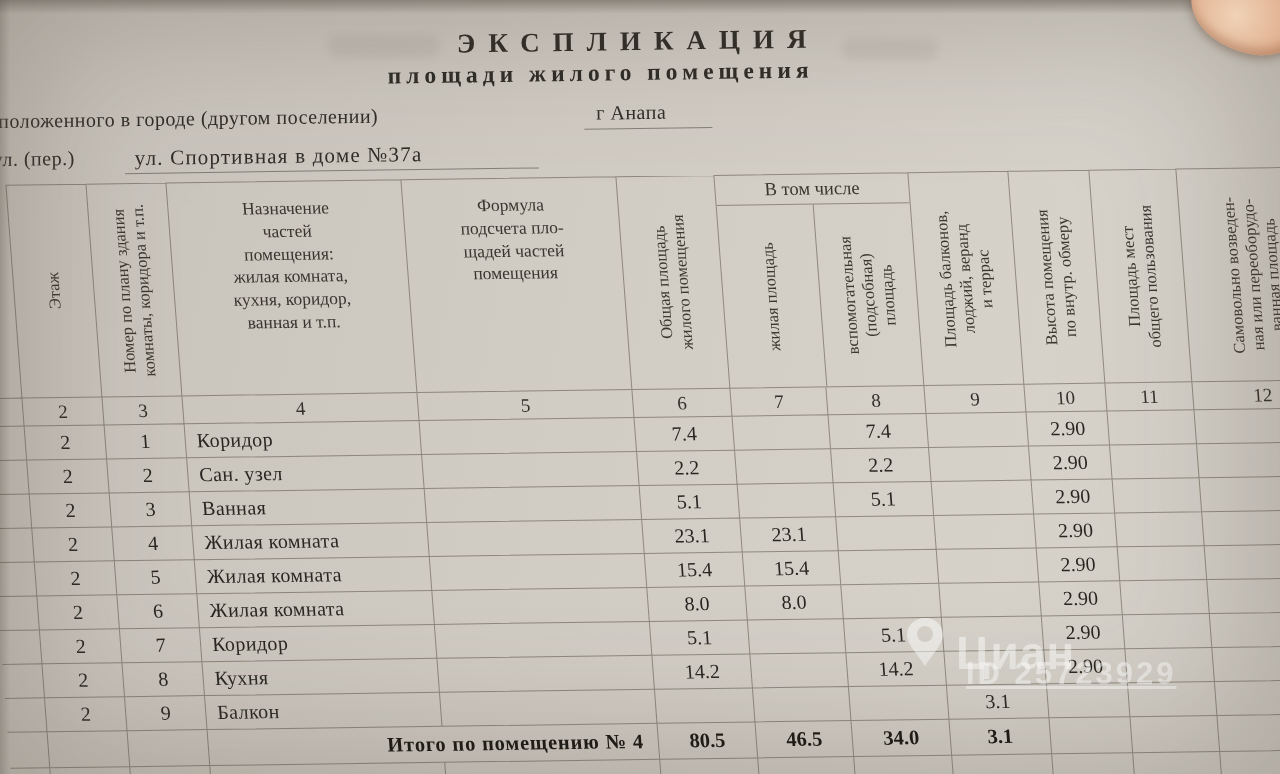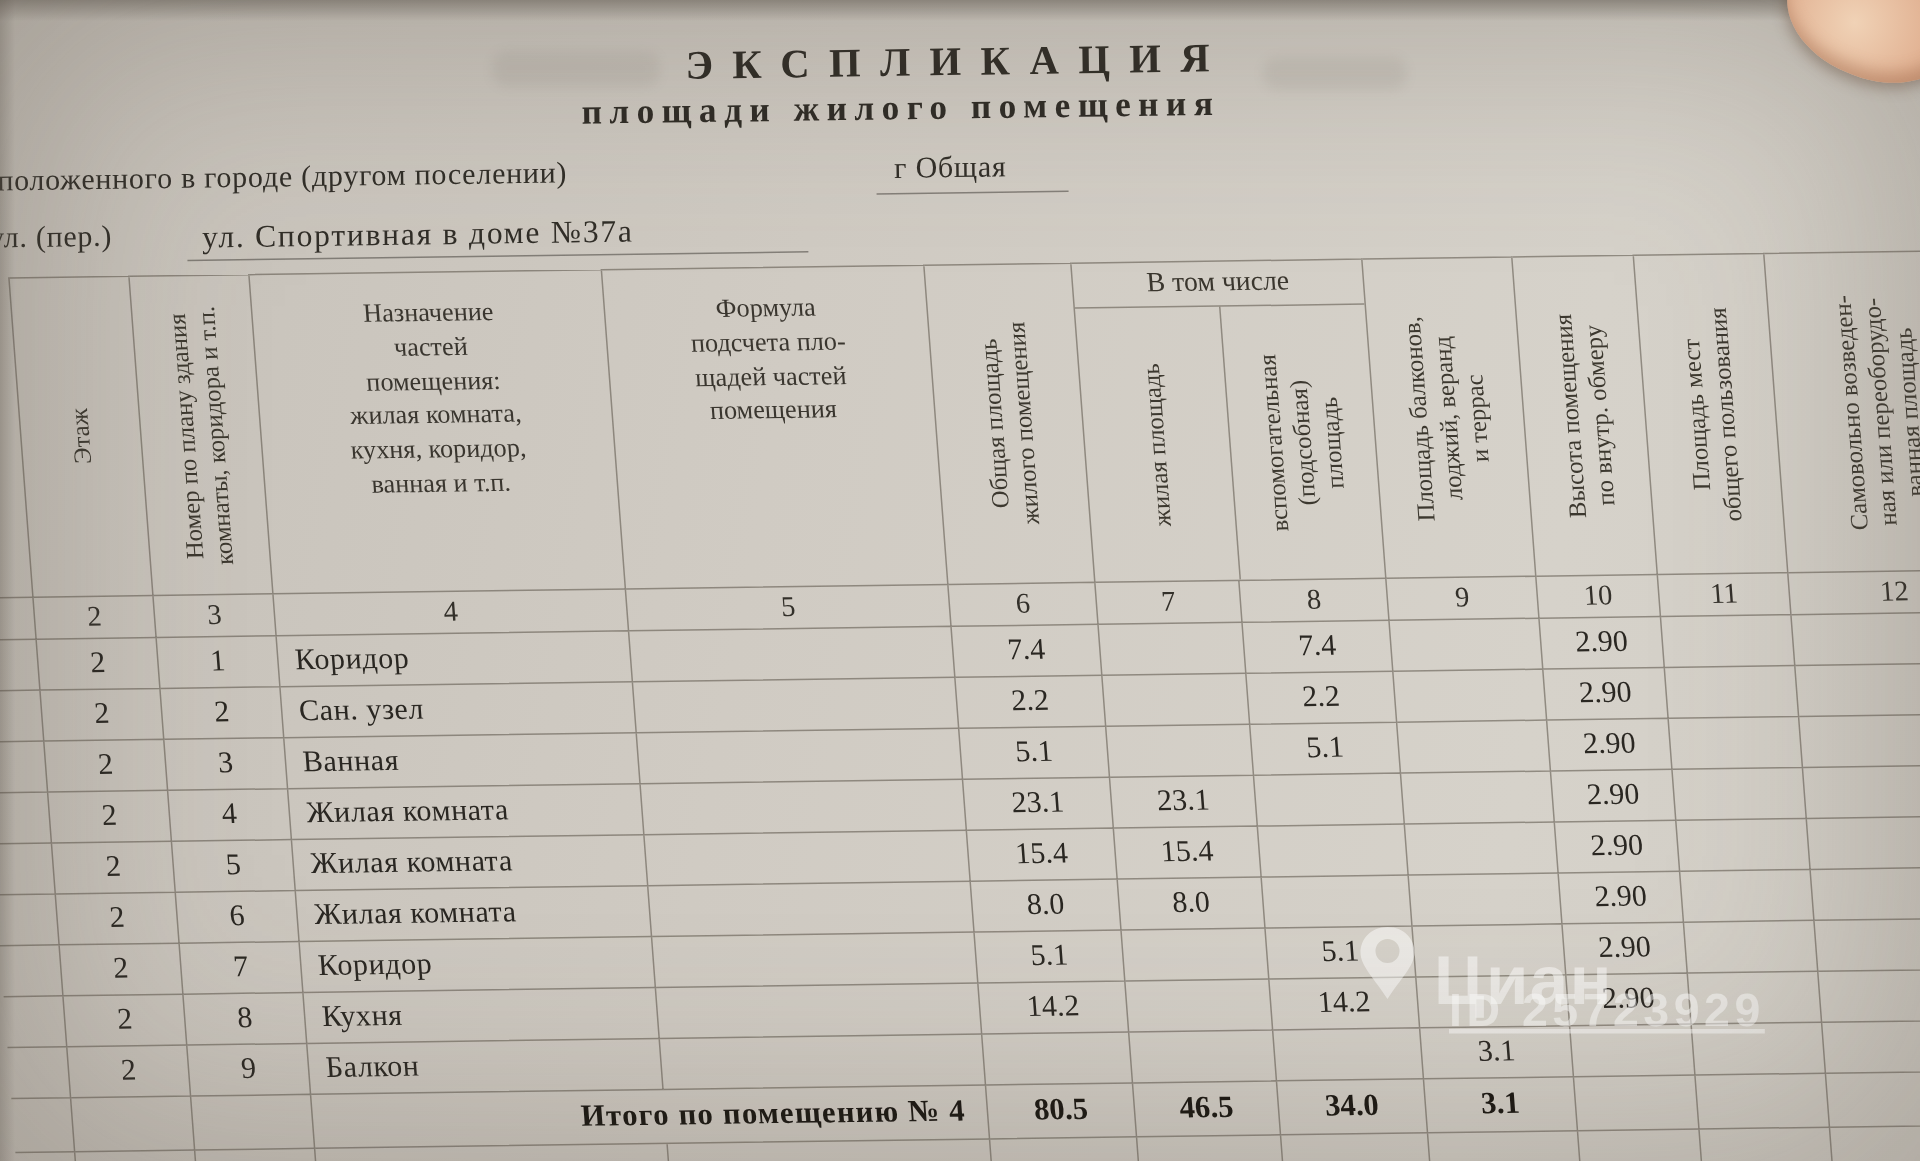--- a/index.html
+++ b/index.html
@@ -92,21 +92,21 @@
 <div class="frame">
   <div class="ghost ghost1"></div>
   <div class="ghost ghost2"></div>
 
   <div class="doc">
     <div class="title">ЭКСПЛИКАЦИЯ</div>
     <div class="subtitle">площади жилого помещения</div>
 
     <div class="field-line line1">
       <span>положенного в городе (другом поселении)</span>
-      <span class="fl-value v1">г Общая</span>
+      <span class="fl-value v1">г Анапа</span>
     </div>
     <div class="uline ul1"></div>
 
     <div class="field-line line2">
       <span>ул. (пер.)</span>
       <span class="fl-value v2">ул. Спортивная  в доме №37а</span>
     </div>
     <div class="uline ul2"></div>
 
     <div class="table">

